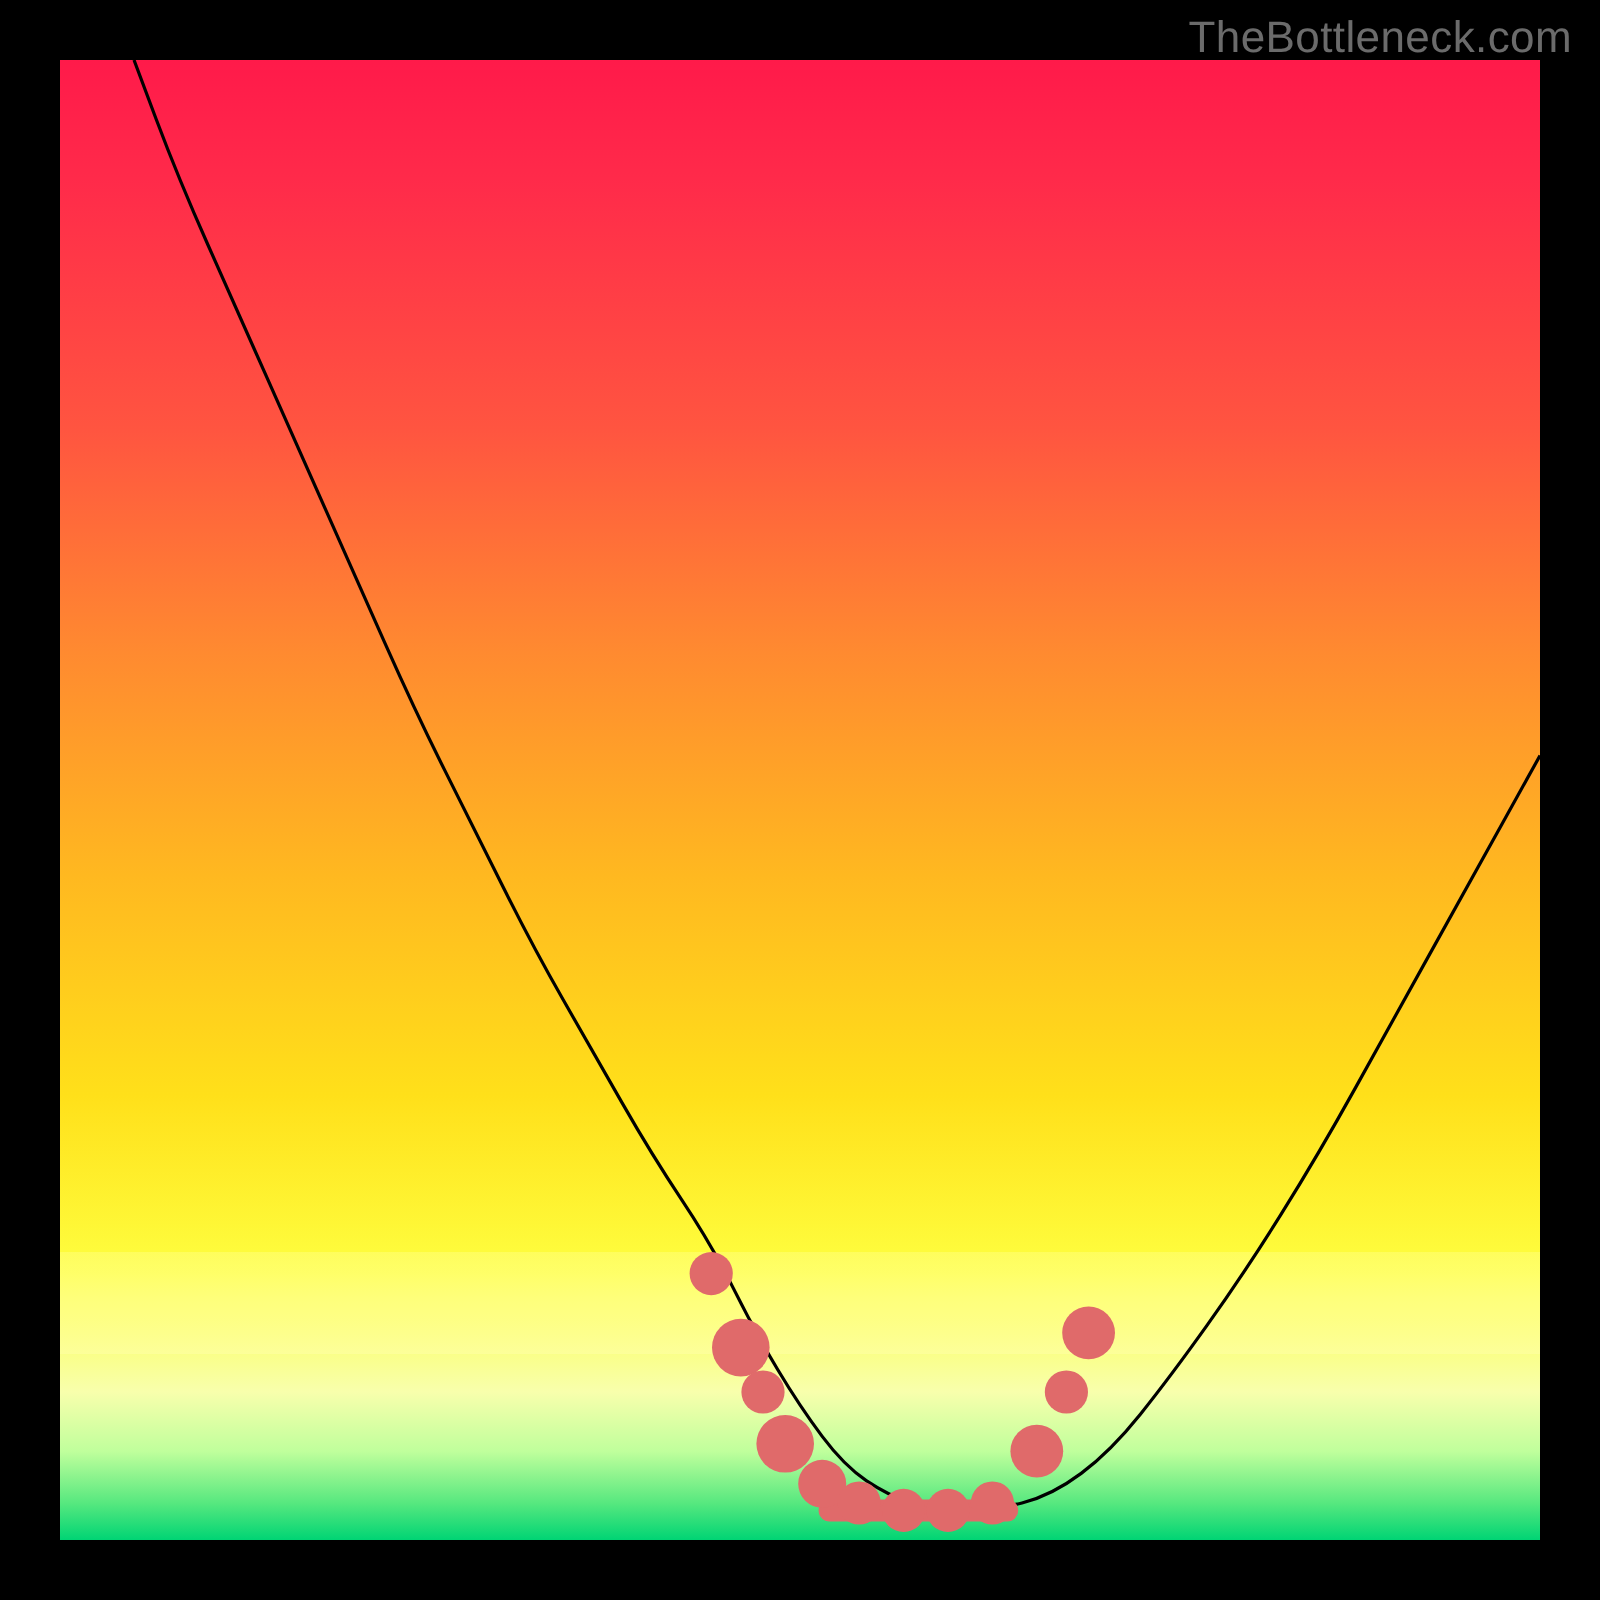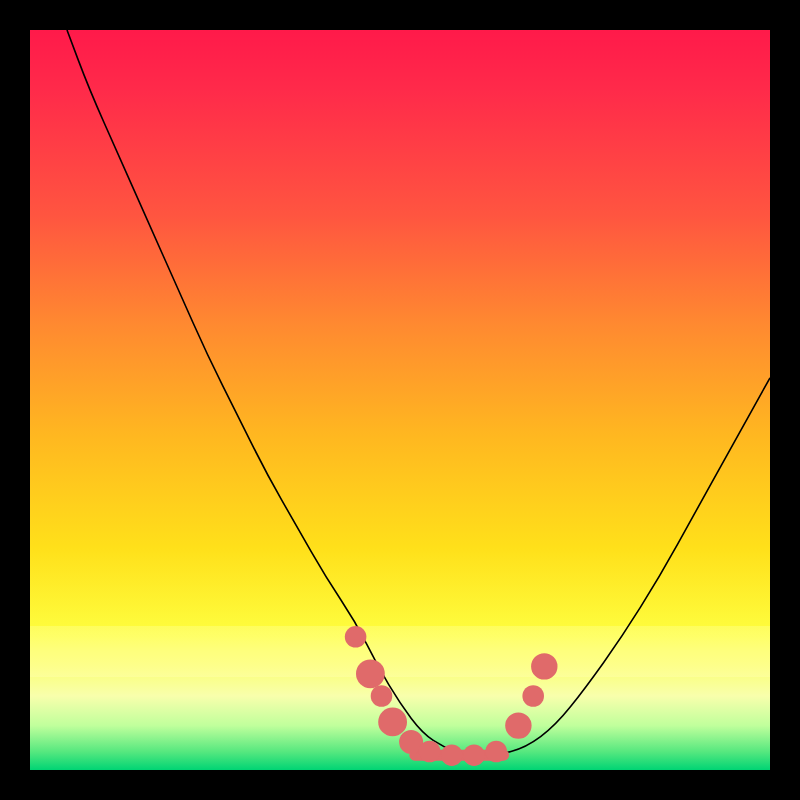--- a/index.html
+++ b/index.html
@@ -97,13 +97,14 @@
           <circle cx="421.8" cy="725.2" r="10.8" fill="#e06a6a"></circle>
           <circle cx="444.0" cy="725.2" r="10.8" fill="#e06a6a"></circle>
           <circle cx="466.2" cy="721.5" r="10.8" fill="#e06a6a"></circle>
           <circle cx="488.4" cy="695.6" r="13.2" fill="#e06a6a"></circle>
           <circle cx="503.2" cy="666.0" r="10.8" fill="#e06a6a"></circle>
           <circle cx="514.3" cy="636.4" r="13.2" fill="#e06a6a"></circle>
         </g>
     </svg>
   </div>
 
+  <div class="watermark">TheBottleneck.com</div>
 </div>
 
 </body></html>

